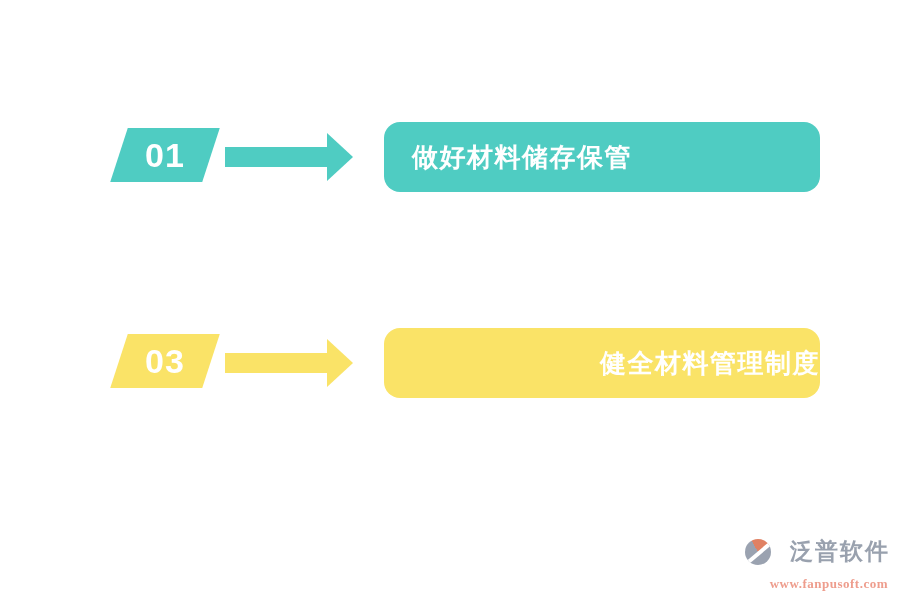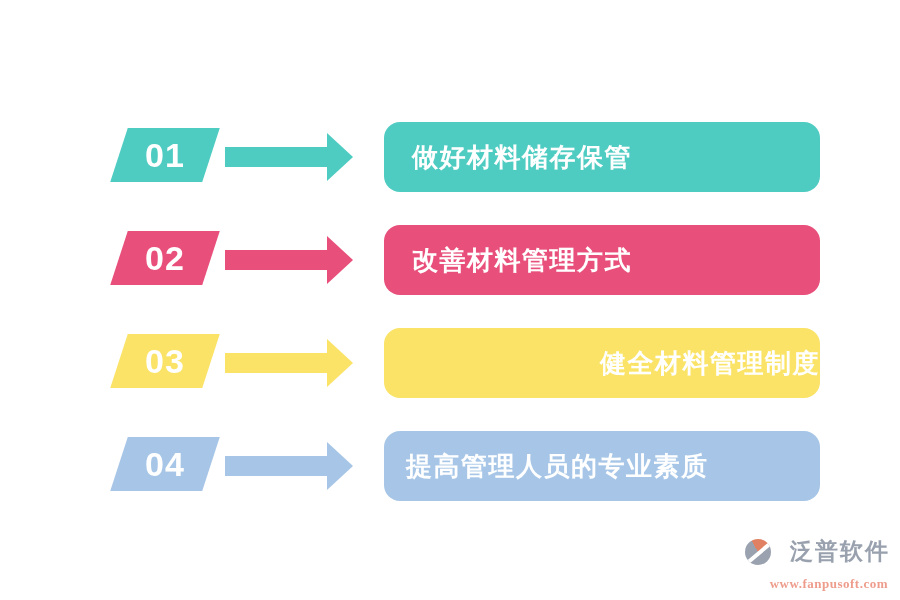--- a/index.html
+++ b/index.html
@@ -75,55 +75,33 @@
     <div class="num">01</div>
     <svg class="arrow" width="128" height="48" viewBox="0 0 128 48">
       <rect x="0" y="14" width="103" height="20" fill="currentColor"></rect>
       <polygon points="102,0 128,24 102,48" fill="currentColor"></polygon>
     </svg>
     <div class="box">
       <span>做好材料储存保管</span>
     </div>
   </div>
 
-  <div class="row row2" style="--c: #e84f7b;">
-    <div class="pgram"></div>
-    <div class="num">02</div>
-    <svg class="arrow" width="128" height="48" viewBox="0 0 128 48">
-      <rect x="0" y="14" width="103" height="20" fill="currentColor"></rect>
-      <polygon points="102,0 128,24 102,48" fill="currentColor"></polygon>
-    </svg>
-    <div class="box">
-      <span>改善材料管理方式</span>
-    </div>
-  </div>
 
   <div class="row row3" style="--c: #fae367;">
     <div class="pgram"></div>
     <div class="num">03</div>
     <svg class="arrow" width="128" height="48" viewBox="0 0 128 48">
       <rect x="0" y="14" width="103" height="20" fill="currentColor"></rect>
       <polygon points="102,0 128,24 102,48" fill="currentColor"></polygon>
     </svg>
     <div class="box">
       <span>健全材料管理制度</span>
     </div>
   </div>
 
-  <div class="row row4" style="--c: #a7c6e7;">
-    <div class="pgram"></div>
-    <div class="num">04</div>
-    <svg class="arrow" width="128" height="48" viewBox="0 0 128 48">
-      <rect x="0" y="14" width="103" height="20" fill="currentColor"></rect>
-      <polygon points="102,0 128,24 102,48" fill="currentColor"></polygon>
-    </svg>
-    <div class="box">
-      <span>提高管理人员的专业素质</span>
-    </div>
-  </div>
 
   <div class="footer">
     <div class="brand-row">
       <span class="logo-icon"></span>
       <span class="brand" style="color: rgb(153, 161, 174);">泛普软件</span>
     </div>
     <div class="url" style="color: rgb(238, 157, 141);">www.fanpusoft.com</div>
   </div>
 
 </div>

